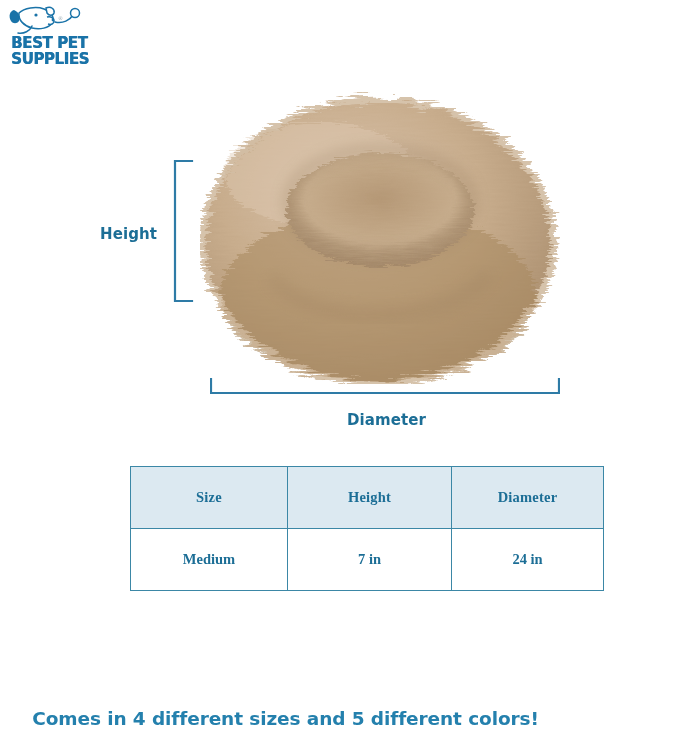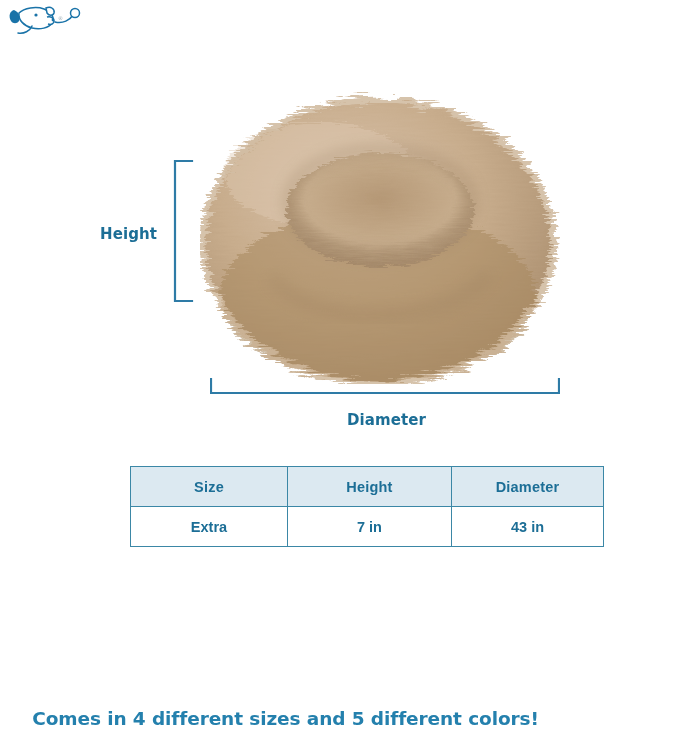--- a/index.html
+++ b/index.html
@@ -83,25 +83,25 @@
     width: 473px;
     border-collapse: collapse;
     table-layout: fixed;
   }
   #size-table th,
   #size-table td {
     border: 1.6px solid #3b87a6;
     height: 37px;
     text-align: center;
     vertical-align: middle;
-    font-family: Liberation Sans, sans-serif;
+    font-family: Liberation Serif, serif;
     font-weight: bold;
     font-size: 14.5px;
     color: #1c6e96;
-    padding: 1px;
+    padding: 12px;
   }
   #size-table th {
     background: #dce9f1;
     letter-spacing: 0.2px;
   }
   #size-table td { background: #ffffff; }
   #size-table col.c-size  { width: 157px; }
   #size-table col.c-h     { width: 164px; }
   #size-table col.c-d     { width: 152px; }
 
@@ -135,20 +135,22 @@
     <path d="M41 13 C45 12 48 14 48 17 C48 20 45 21 42 20" fill="#ffffff" stroke="#1a73a8" stroke-width="1.5"></path>
     <circle cx="47" cy="16" r="1.4" fill="#1a73a8"></circle>
 
     <path d="M40 4 C45 2 49 5 48 9 C47 12 43 12 41 9 Z" fill="#ffffff" stroke="#1a73a8" stroke-width="1.5"></path>
 
     <path d="M49 18 C57 20 64 16 67 11" fill="none" stroke="#1a73a8" stroke-width="1.5" stroke-linecap="round"></path>
     <circle cx="69" cy="9" r="4.5" fill="#ffffff" stroke="#1a73a8" stroke-width="1.5"></circle>
 
     <text x="52" y="16" font-family="DejaVu Sans, sans-serif" font-size="5" fill="#9aabb5">®</text>
   </svg>
+  <div class="logo-wordmark">BEST PET
+SUPPLIES</div>
 </div>
 
 <div id="product-figure">
   <svg width="360" height="302" viewBox="0 0 360 302">
     <defs>
       <radialGradient id="bodyGrad" cx="42%" cy="34%" r="72%">
         <stop offset="0%" stop-color="#d9c3ac"></stop>
         <stop offset="52%" stop-color="#c8ad8d"></stop>
         <stop offset="100%" stop-color="#a98d6d"></stop>
       </radialGradient>
@@ -219,20 +221,20 @@
   </colgroup>
   <thead>
     <tr>
       <th>Size</th>
       <th>Height</th>
       <th>Diameter</th>
     </tr>
   </thead>
   <tbody>
     <tr>
-      <td>Extra</td>
+      <td>Medium</td>
       <td>7 in</td>
-      <td>43 in</td>
+      <td>24 in</td>
     </tr>
   </tbody>
 </table>
 
 <div id="footer-caption">Comes in 4 different sizes and 5 different colors!</div>
 
 </body></html>

